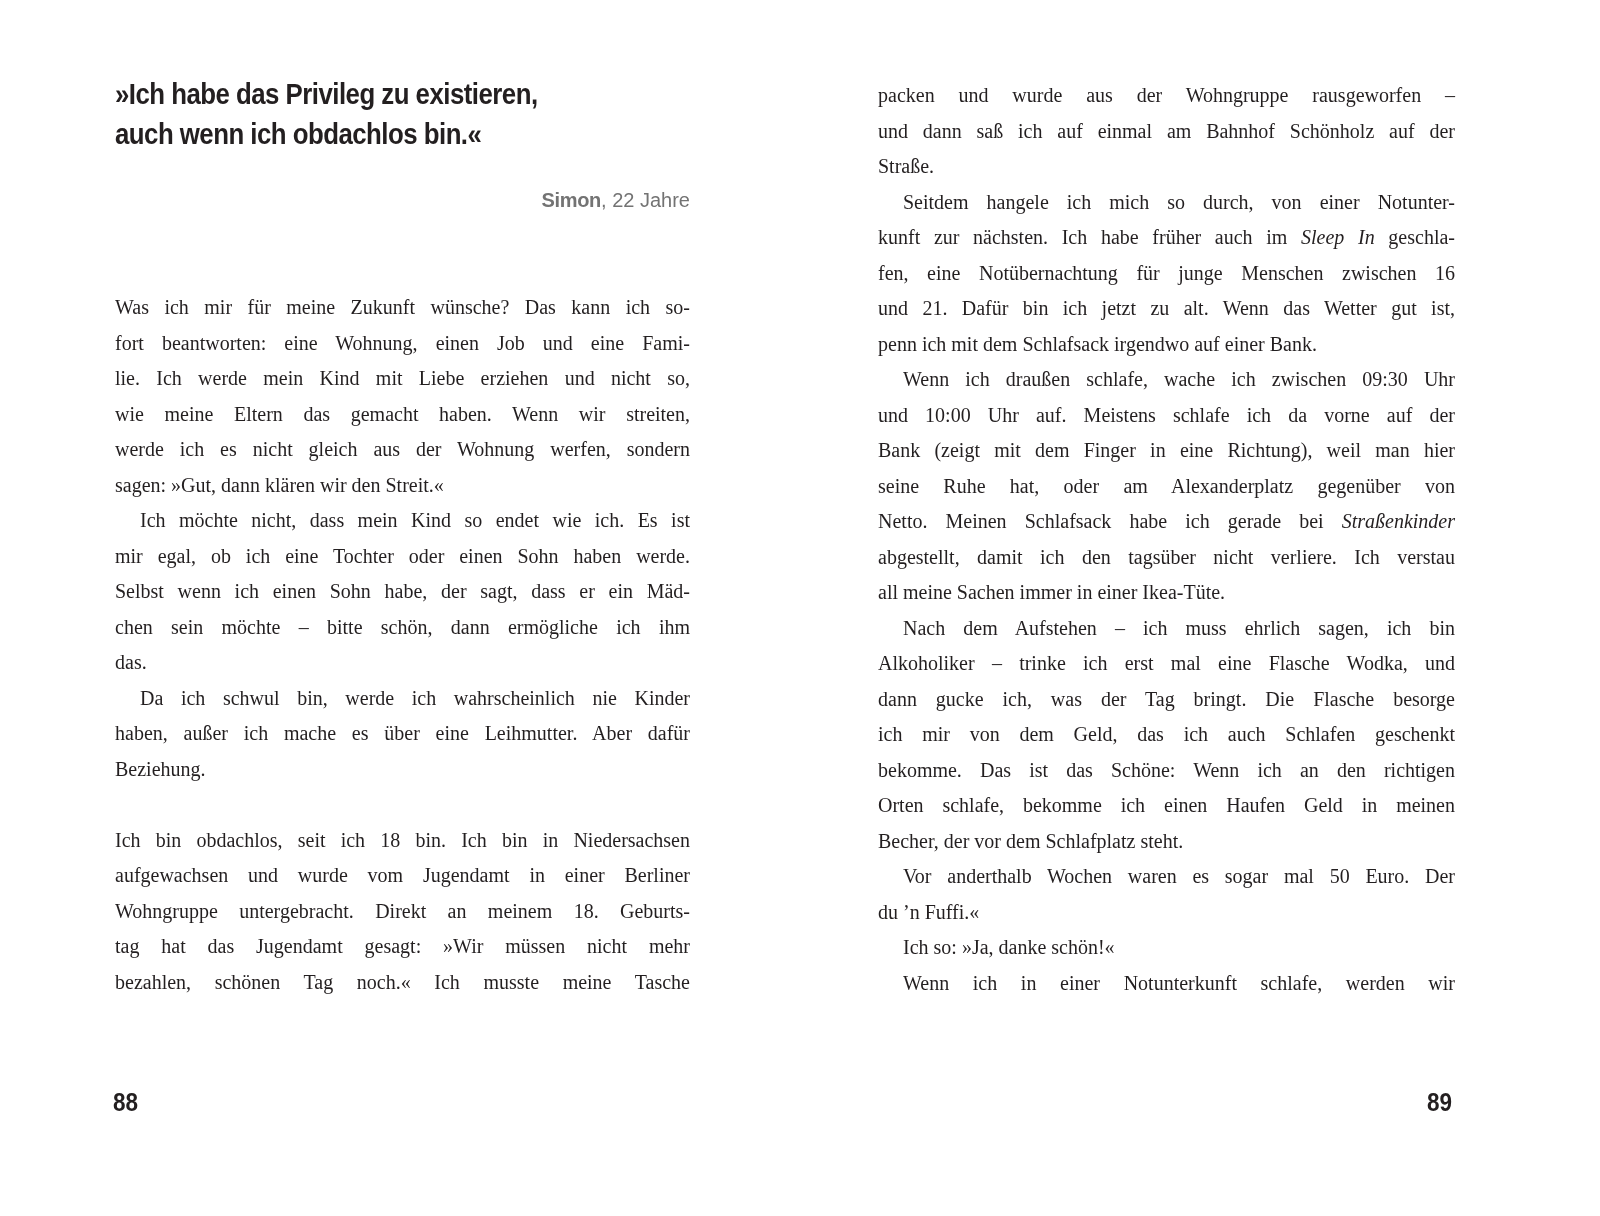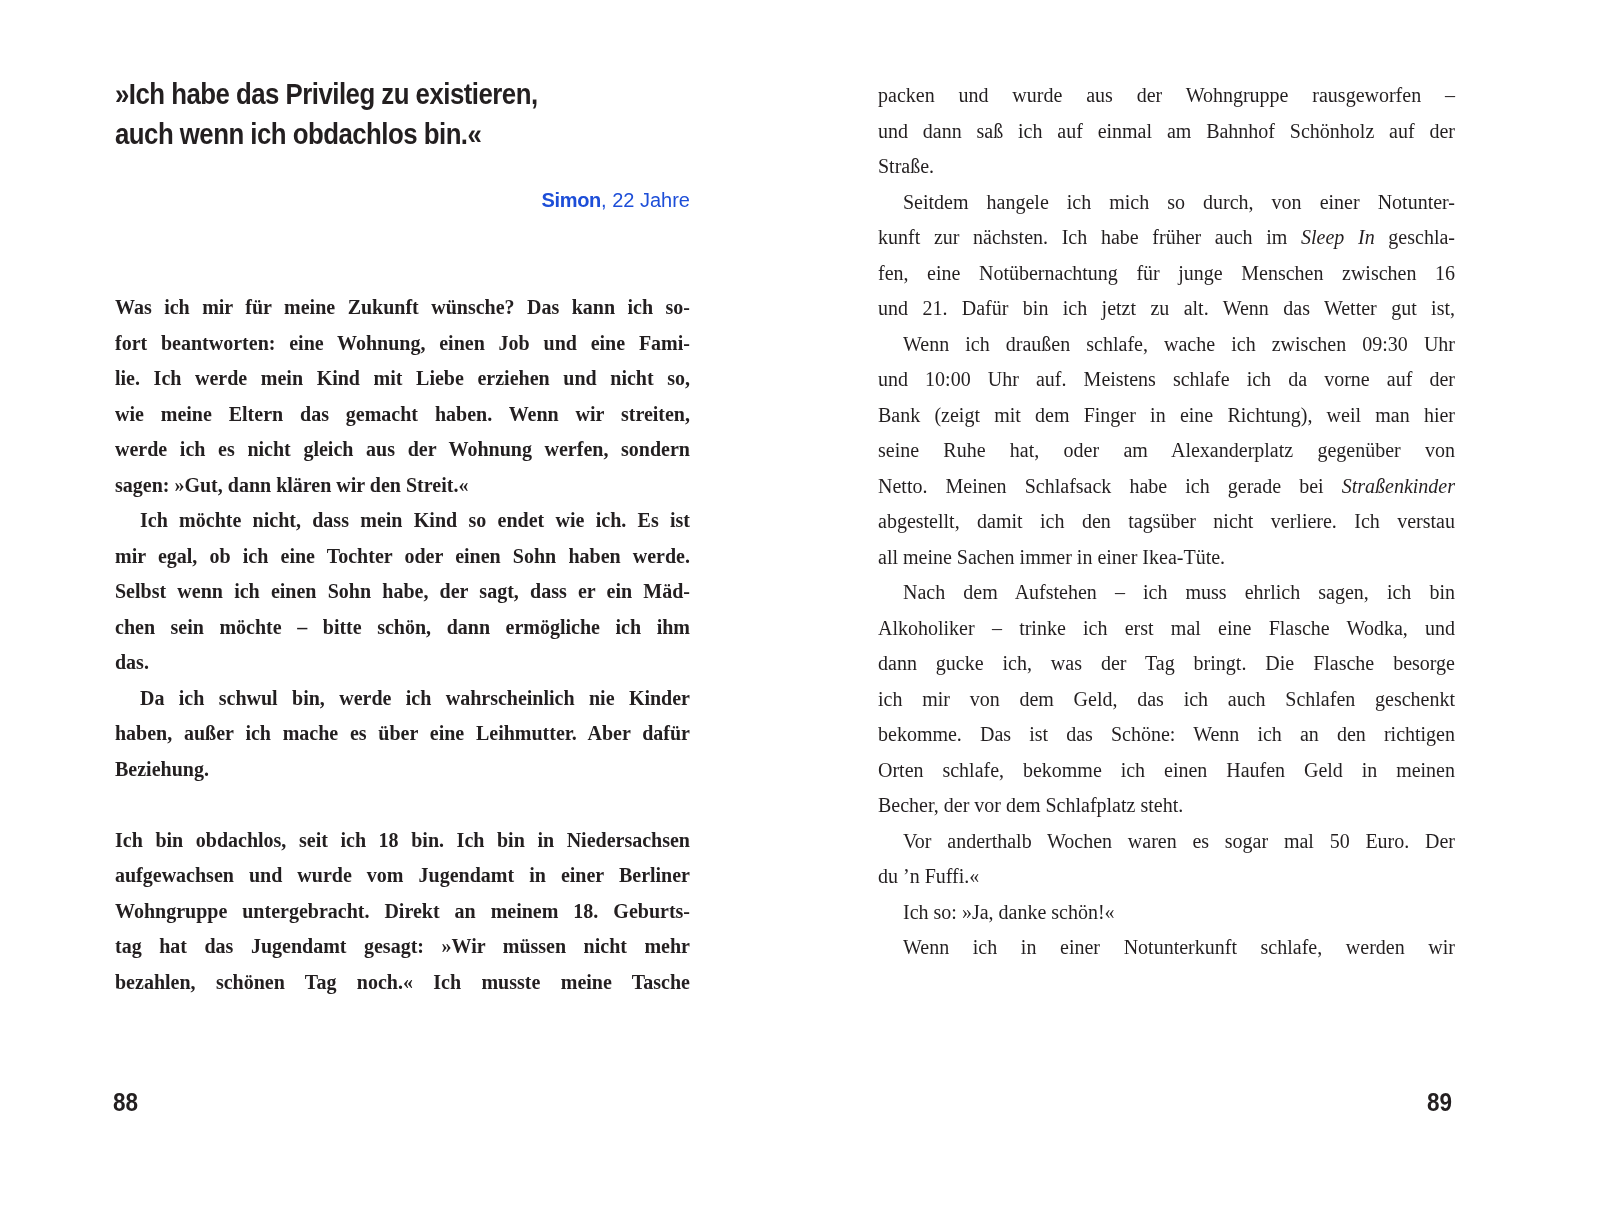--- a/index.html
+++ b/index.html
@@ -1,32 +1,32 @@
 <!DOCTYPE html>
 <html><head>
   <meta charset="utf-8">
   <style>
     html, body { margin: 0; padding: 0; background: #ffffff; }
     body { width: 1600px; height: 1216px; position: relative; overflow: hidden; color: #231f20; }
     .page { position: absolute; top: 0; height: 1216px; }
     .page-left { left: 0; width: 800px; }
     .page-right { left: 800px; width: 800px; }
     .col { position: absolute; }
-    .col-left { left: 115px; width: 575px; font-weight: bold; }
+    .col-left { left: 115px; width: 575px; }
     .col-right { left: 78px; width: 577px; }
     .headline {
       position: absolute; left: 115px; top: 74px; width: 600px;
       font-family: "Liberation Sans", sans-serif; font-weight: bold;
       font-size: 30px; line-height: 40px; letter-spacing: -0.6px;
       transform: scaleX(0.86); transform-origin: left top;
       color: #231f20;
     }
     .attribution {
       position: absolute; left: 115px; top: 186px; width: 575px; text-align: right;
-      font-family: "Liberation Sans", sans-serif; font-size: 20px; line-height: 28px; color: #1d4ed8;
+      font-family: "Liberation Sans", sans-serif; font-size: 20px; line-height: 28px; color: #737373;
     }
     .attribution .name { font-weight: bold; letter-spacing: -0.3px; }
     .line {
       display: block; height: 35.5px; line-height: 35.5px;
       font-family: "Liberation Serif", serif; font-size: 20px;
       text-align: justify; text-align-last: justify; white-space: nowrap;
       color: #231f20;
     }
     .line.last { text-align-last: left; }
     .line.indent { text-indent: 25px; }
@@ -79,20 +79,21 @@
 
 <div class="page page-right">
   <div class="col col-right" style="top:78px;">
     <span class="line">packen und wurde aus der Wohngruppe rausgeworfen –</span>
     <span class="line">und dann saß ich auf einmal am Bahnhof Schönholz auf der</span>
     <span class="line last">Straße.</span>
     <span class="line indent">Seitdem hangele ich mich so durch, von einer Notunter-</span>
     <span class="line"><span>kunft zur nächsten. Ich habe früher auch im </span><i>Sleep In</i><span> geschla-</span></span>
     <span class="line">fen, eine Notübernachtung für junge Menschen zwischen 16</span>
     <span class="line">und 21. Dafür bin ich jetzt zu alt. Wenn das Wetter gut ist,</span>
+    <span class="line last">penn ich mit dem Schlafsack irgendwo auf einer Bank.</span>
     <span class="line indent">Wenn ich draußen schlafe, wache ich zwischen 09:30 Uhr</span>
     <span class="line">und 10:00 Uhr auf. Meistens schlafe ich da vorne auf der</span>
     <span class="line">Bank (zeigt mit dem Finger in eine Richtung), weil man hier</span>
     <span class="line">seine Ruhe hat, oder am Alexanderplatz gegenüber von</span>
     <span class="line"><span>Netto. Meinen Schlafsack habe ich gerade bei </span><i>Straßenkinder</i><span></span></span>
     <span class="line">abgestellt, damit ich den tagsüber nicht verliere. Ich verstau</span>
     <span class="line last">all meine Sachen immer in einer Ikea-Tüte.</span>
     <span class="line indent">Nach dem Aufstehen – ich muss ehrlich sagen, ich bin</span>
     <span class="line">Alkoholiker – trinke ich erst mal eine Flasche Wodka, und</span>
     <span class="line">dann gucke ich, was der Tag bringt. Die Flasche besorge</span>

